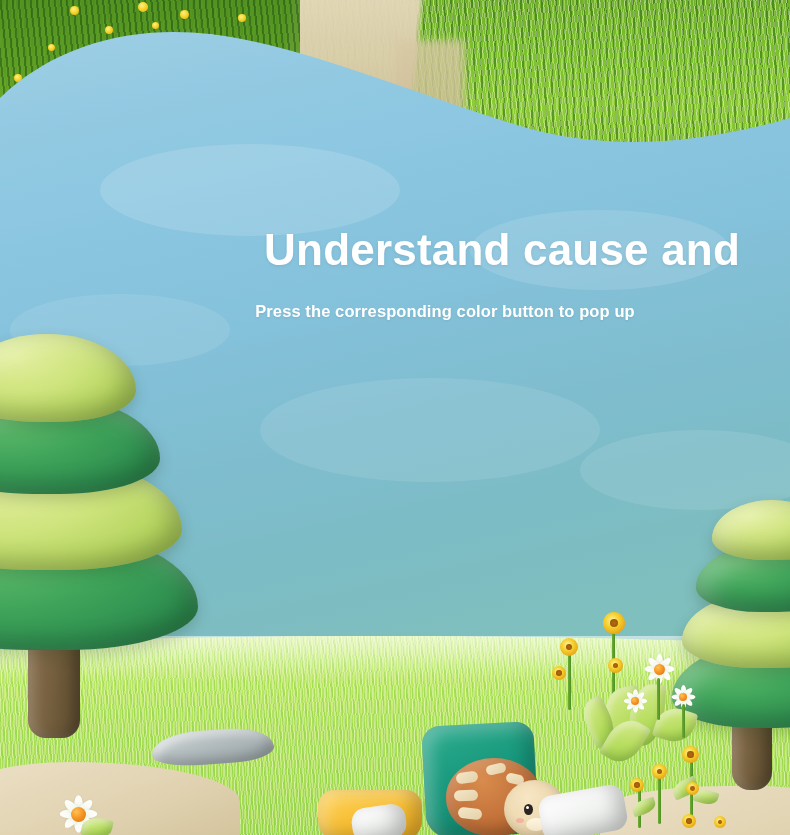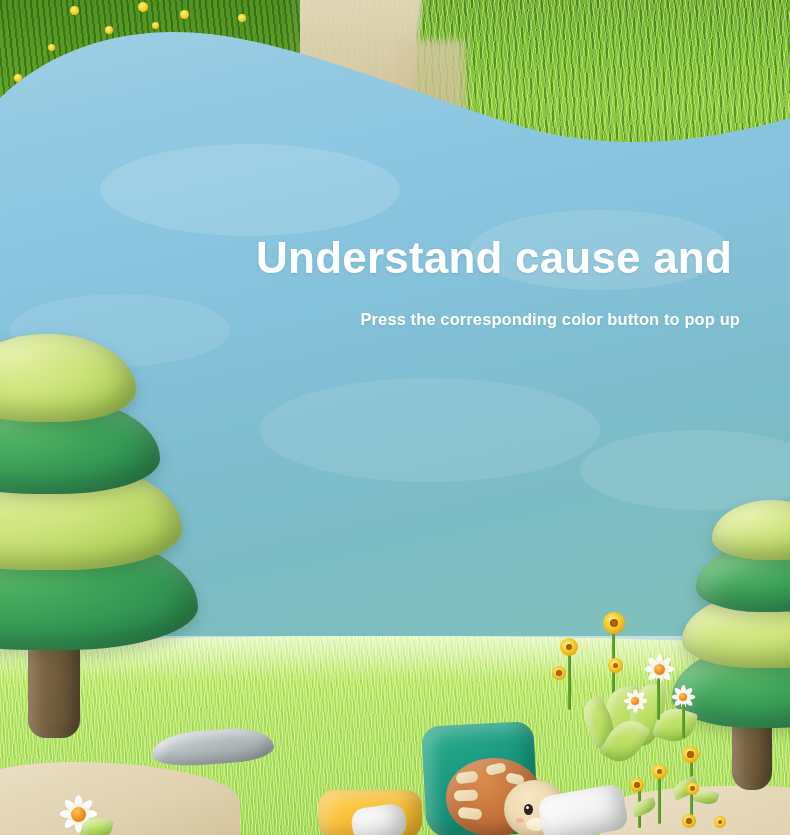--- a/index.html
+++ b/index.html
@@ -192,39 +192,39 @@
     position:absolute;width:20px;height:13px;border-radius:50%;
     background:linear-gradient(180deg,#fff6e2 0%,#f3e4c6 100%);
   }
 
   
   .copy{
     position:absolute;left:150px;top:222px;width:590px;
     text-align:right;
   }
   .headline{
-    margin:8px;
+    margin:0;
     color:#ffffff;
     font-size:44px;
     line-height:55px;
     font-weight:bold;
     letter-spacing:.2px;
     text-shadow:0 1px 3px rgba(70,110,130,.18);
   }
   .headline span{display:block;}
   .subcopy{
     margin:22px 0 0 0;
     color:#ffffff;
     font-size:16.5px;
     line-height:24px;
     font-weight:bold;
     letter-spacing:.1px;
     text-shadow:0 1px 2px rgba(70,110,130,.16);
   }
-  .subcopy span{display:block;}
+  .subcopy span{display:block;text-align:center;}
 </style>
 </head>
 <body>
 
 <div class="banner">
 
   <div class="grass-photo"></div>
   <div class="path-photo"></div>
   <div class="path-photo2"></div>
   <div class="grass-dark-left"></div>

